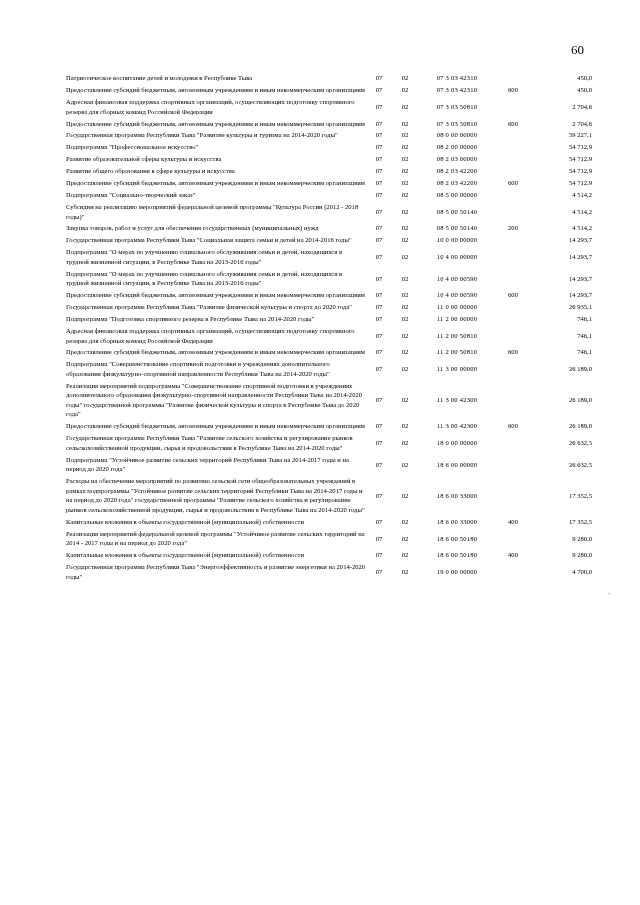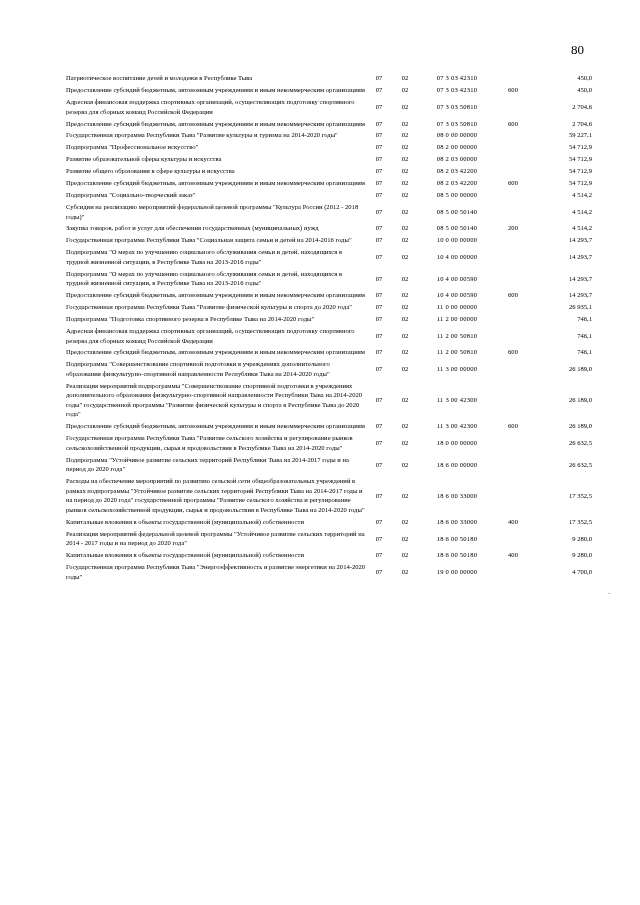--- a/index.html
+++ b/index.html
@@ -74,21 +74,21 @@
     top: 588px;
     font-size: 7px;
     color: #000;
   }
 </style>
 </head>
 <body>
 
 <div class="page">
 
-  <div class="page-number">80</div>
+  <div class="page-number">60</div>
 
   <table class="budget">
     <tbody>
         <tr>
           <td class="c-name">Патриотическое воспитание детей и молодежи в Республике Тыва</td>
           <td class="c-razdel">07</td>
           <td class="c-podrazdel">02</td>
           <td class="c-target">07 3 03 42310</td>
           <td class="c-vid"></td>
           <td class="c-sum">450,0</td>

